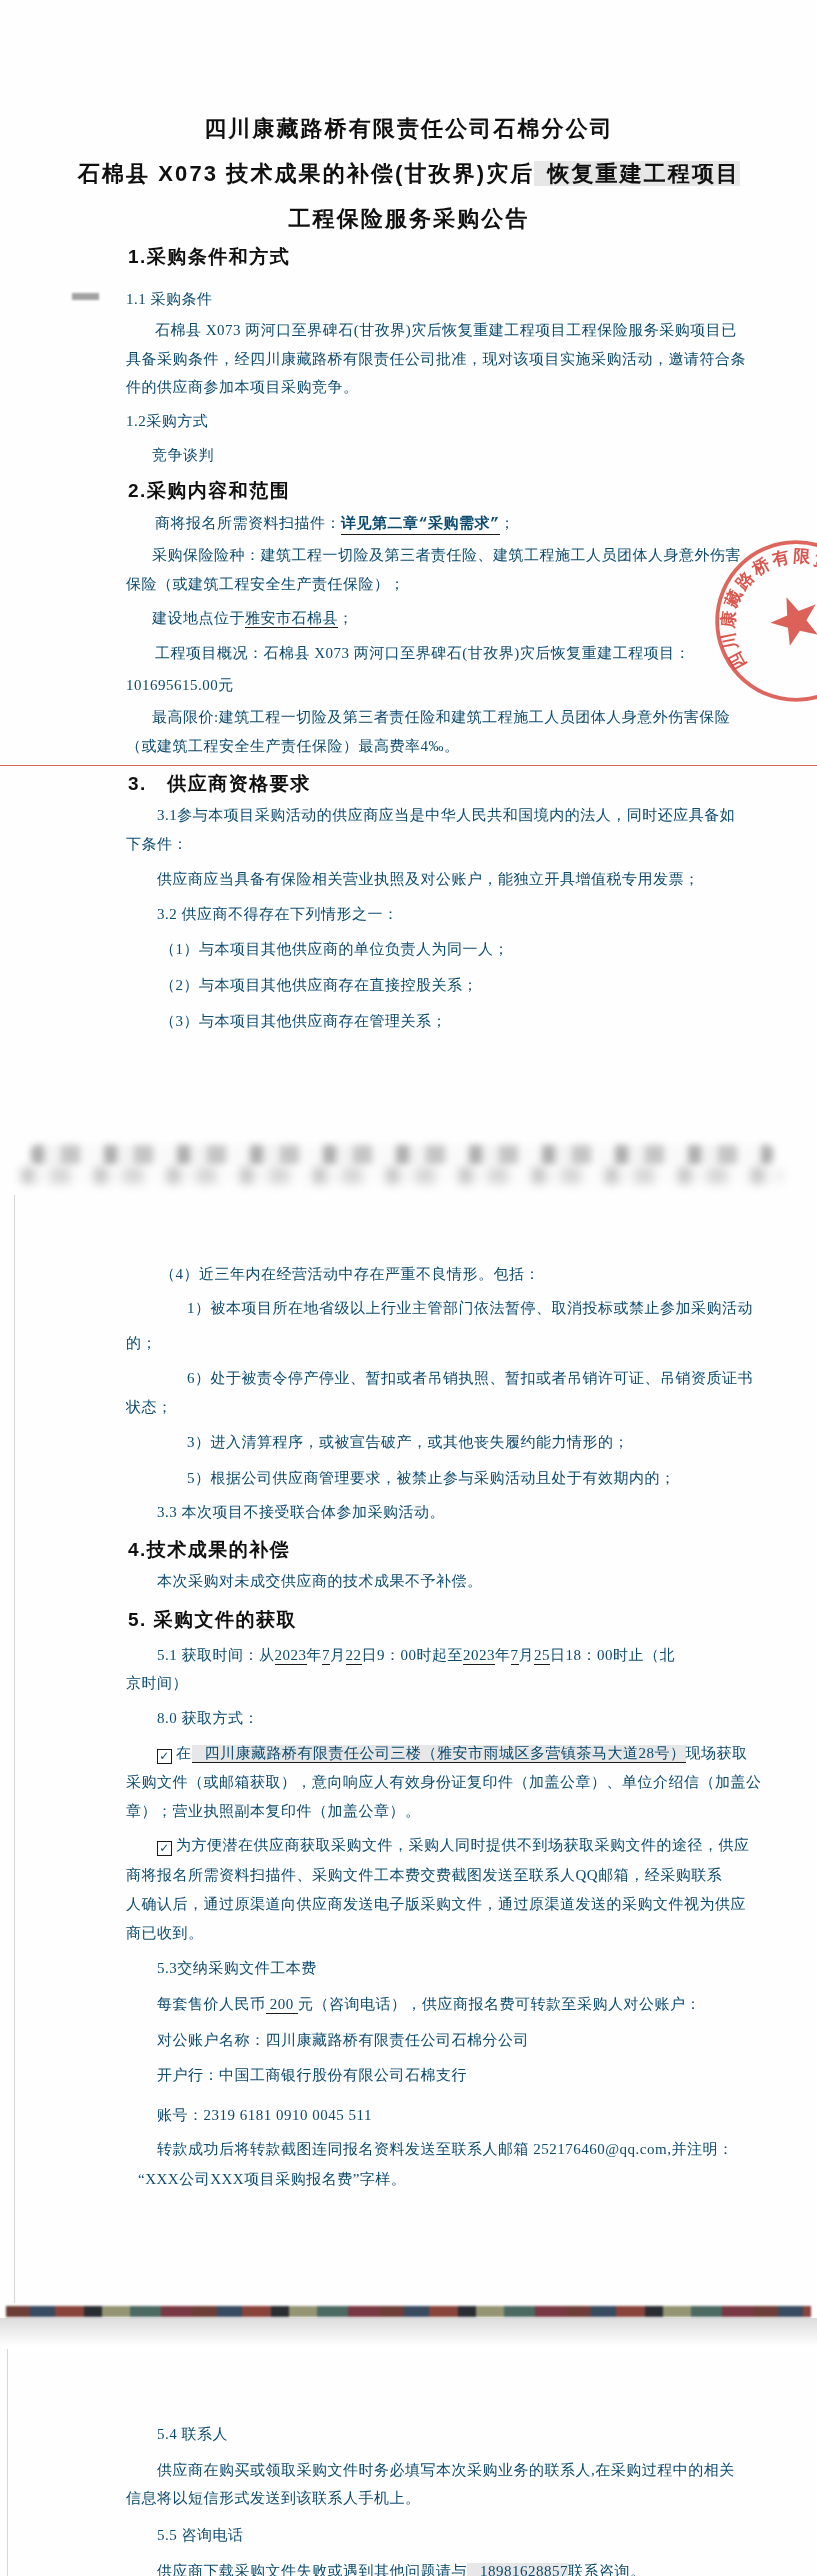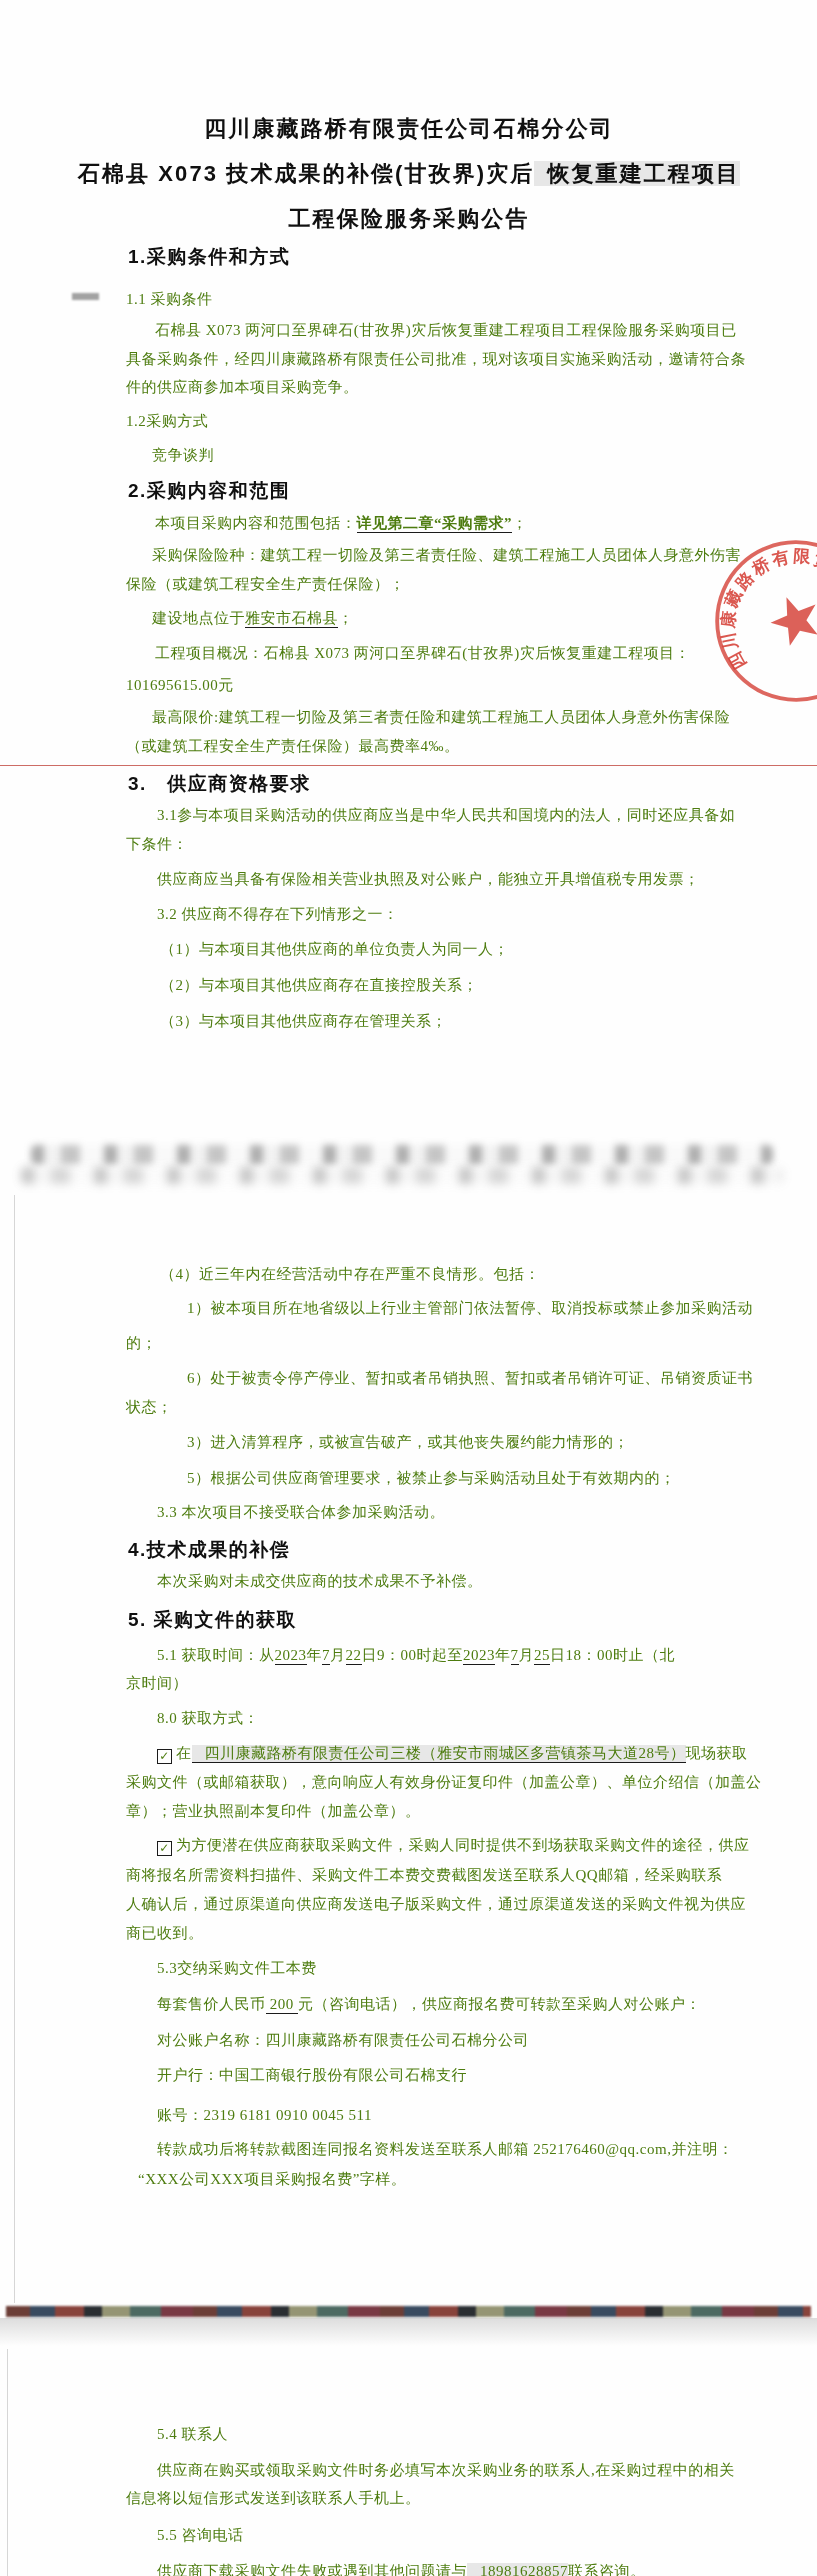--- a/index.html
+++ b/index.html
@@ -1,31 +1,31 @@
 <!DOCTYPE html>
 <html style="font-size:8.2px"><head>
 <meta charset="utf-8">
 <style>
   html,body{margin:0;padding:0;background:#ffffff;}
   .canvas{position:relative;width:818px;height:3468px;background:#fefefe;overflow:hidden;
           font-family:"Liberation Serif","DejaVu Serif",serif;}
   .pg{display:contents;}
-  .ln{position:absolute;white-space:nowrap;color:#4d7c0f;font-size:15px;letter-spacing:0.5px;line-height:1.2;}
+  .ln{position:absolute;white-space:nowrap;color:#0c4a6e;font-size:15px;letter-spacing:0.5px;line-height:1.2;}
   .ind{left:155px;text-align:center;}
   .m{left:126px;}
   .sub{left:157px;}
   .it{left:160px;}
   .jt{left:187px;}
   .hd{position:absolute;left:128px;white-space:nowrap;color:#101010;font-size:19px;font-weight:bold;
       font-family:"Liberation Sans","DejaVu Sans",sans-serif;letter-spacing:1.5px;}
   .ttl{position:absolute;left:0;width:100%;text-align:center;color:#101010;font-size:22px;font-weight:bold;
        font-family:"Liberation Sans","DejaVu Sans",sans-serif;letter-spacing:2.1px;white-space:nowrap;}
   .u{border-bottom:1.5px solid #1b1b1b;padding-bottom:1px;}
   .hl{background:#e7e7e7;padding-left:13px;}
-  .b{font-weight:bold;}
+  .b{font-weight:bold;font-family:Liberation Mono, monospace;}
   .cb{display:inline-block;width:13px;height:13px;border:1.5px solid #1b1b1b;text-align:center;line-height:12px;
       font-size:12px;margin-right:4.1px;vertical-align:-2.1px;font-family:"DejaVu Sans",sans-serif;}
   .redline{position:absolute;left:0;width:818px;height:1px;background:#c4524a;opacity:.85;}
   .smudge{position:absolute;filter:blur(3.6px);border-radius:5.2px;
       background:repeating-linear-gradient(90deg,rgba(95,95,95,.5) 0 13.4px,rgba(190,190,190,.18) 13.4px 30px,rgba(120,120,120,.42) 30px 49px,rgba(215,215,215,.12) 49px 73px);}
   .colorband{position:absolute;filter:blur(1px);opacity:.9;
       background:repeating-linear-gradient(90deg,#5d2a22 0 24px,#24384f 24px 49px,#7c2f27 49px 78px,#14181d 78px 96px,#8a8a66 96px 124px,#3a5a52 124px 155px,#6b2430 155px 187px);}
   .graywash{position:absolute;background:linear-gradient(180deg,rgba(150,150,150,.32),rgba(255,255,255,0));}
   .edgeline{position:absolute;width:1px;background:rgba(180,180,180,.55);}
   .mark{position:absolute;background:rgba(70,70,70,.5);filter:blur(1px);}
@@ -51,21 +51,21 @@
 
     <div class="hd" style="top:244px">1.采购条件和方式</div>
     <div class="ln m" style="top:290px">1.1 采购条件</div>
     <div class="ln ind" style="top:321px">石棉县 X073 两河口至界碑石(甘孜界)灾后恢复重建工程项目工程保险服务采购项目已</div>
     <div class="ln m" style="top:350px">具备采购条件，经四川康藏路桥有限责任公司批准，现对该项目实施采购活动，邀请符合条</div>
     <div class="ln m" style="top:378px">件的供应商参加本项目采购竞争。</div>
     <div class="ln m" style="top:412px">1.2采购方式</div>
     <div class="ln" style="top:446px;left:152px">竞争谈判</div>
 
     <div class="hd" style="top:478px">2.采购内容和范围</div>
-    <div class="ln ind" style="top:514px"><span>本项目采购内容和范围包括：</span><span class="u b">详见第二章“采购需求”</span><span>；</span></div>
+    <div class="ln ind" style="top:514px"><span>商将报名所需资料扫描件：</span><span class="u b">详见第二章“采购需求”</span><span>；</span></div>
     <div class="ln" style="top:546px;left:152px">采购保险险种：建筑工程一切险及第三者责任险、建筑工程施工人员团体人身意外伤害</div>
     <div class="ln m" style="top:575px">保险（或建筑工程安全生产责任保险）；</div>
     <div class="ln" style="top:609px;left:152px"><span>建设地点位于</span><span class="u">雅安市石棉县</span><span>；</span></div>
     <div class="ln" style="top:644px;left:155px">工程项目概况：石棉县 X073 两河口至界碑石(甘孜界)灾后恢复重建工程项目：</div>
     <div class="ln m" style="top:676px">101695615.00元</div>
     <div class="ln" style="top:708px;left:152px">最高限价:建筑工程一切险及第三者责任险和建筑工程施工人员团体人身意外伤害保险</div>
     <div class="ln m" style="top:737px">（或建筑工程安全生产责任保险）最高费率4‰。</div>
 
     <div class="redline" style="top:765px"></div>
     <div class="hd" style="top:771px">3.　供应商资格要求</div>

